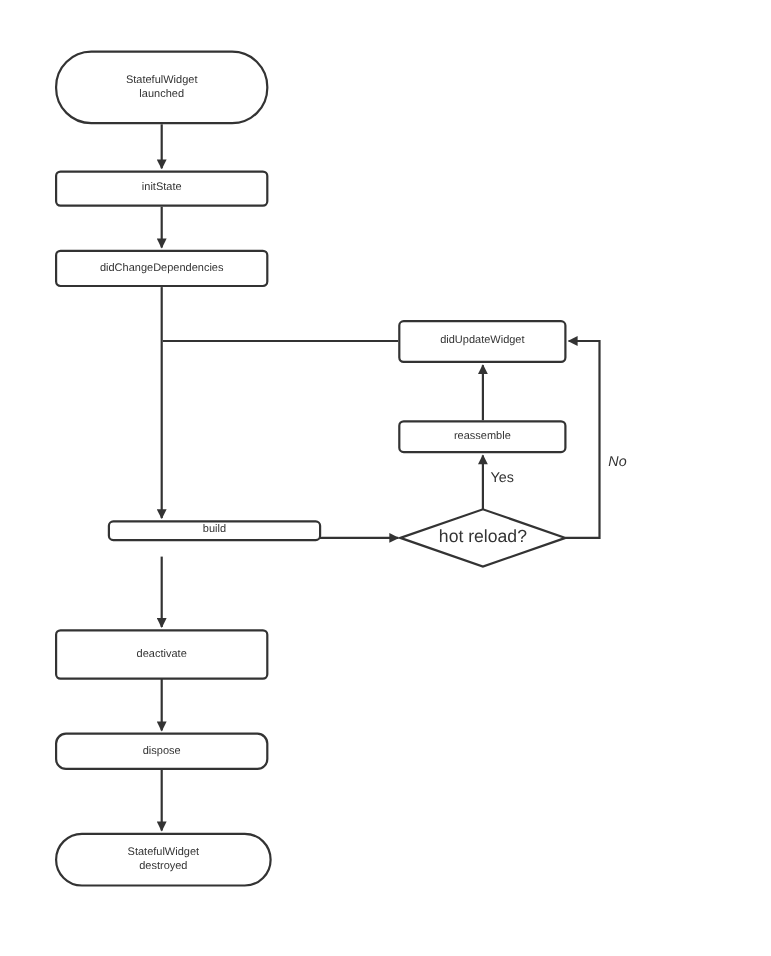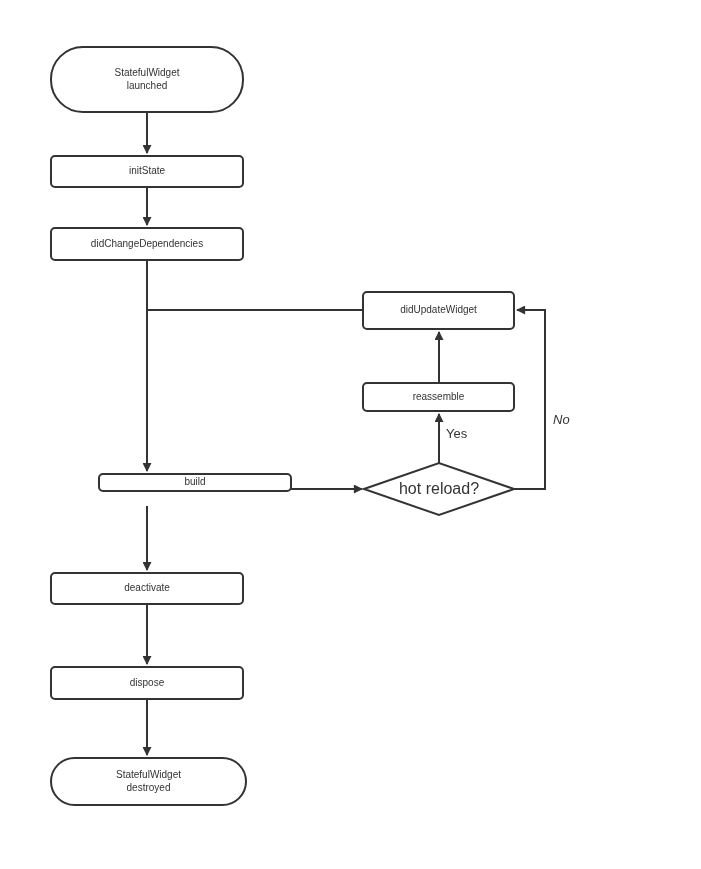--- a/index.html
+++ b/index.html
@@ -38,22 +38,22 @@
     white-space: pre-line;
   }
   .process { border-radius: 5px; text-align: right; }
   .terminator-start { left: 50px; top: 46px; width: 194px; height: 67px; border-radius: 33px; }
   .terminator-end   { left: 50px; top: 757px; width: 197px; height: 49px; border-radius: 25px; }
   .n-initstate  { left: 50px;  top: 155px; width: 194px; height: 33px; }
   .n-dcd        { left: 50px;  top: 227px; width: 194px; height: 34px; }
   .n-duw        { left: 362px; top: 291px; width: 153px; height: 39px; }
   .n-reassemble { left: 362px; top: 382px; width: 153px; height: 30px; }
   .n-build      { left: 50px;  top: 473px; width: 194px; height: 19px; margin-left: 48px; }
-  .n-deactivate { left: 50px;  top: 572px; width: 194px; height: 33px; }
-  .n-dispose    { left: 50px;  top: 666px; width: 194px; height: 34px; }
+  .n-deactivate { left: 50px;  top: 572px; width: 194px; height: 46px; }
+  .n-dispose    { left: 50px;  top: 666px; width: 194px; height: 34px; border-radius: 10px; }
   .decision-label {
     position: absolute;
     left: 364px; top: 463px; width: 150px; height: 52px;
     display: flex; align-items: center; justify-content: center;
     font-size: 16px; color: var(--text);
     background: transparent;
   }
   .edge-label {
     position: absolute;
     font-size: 13px; color: var(--text);

